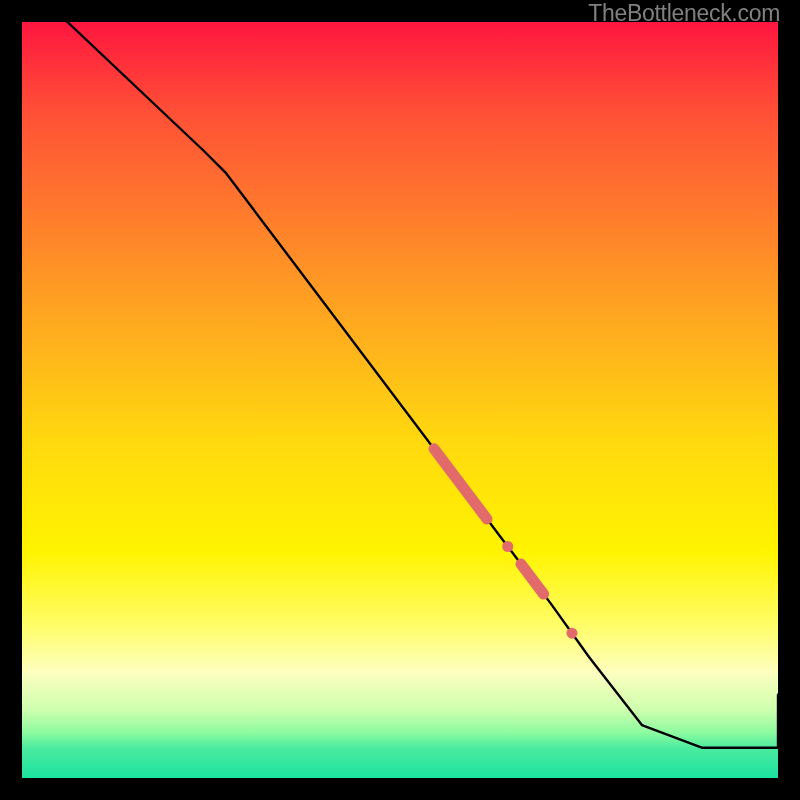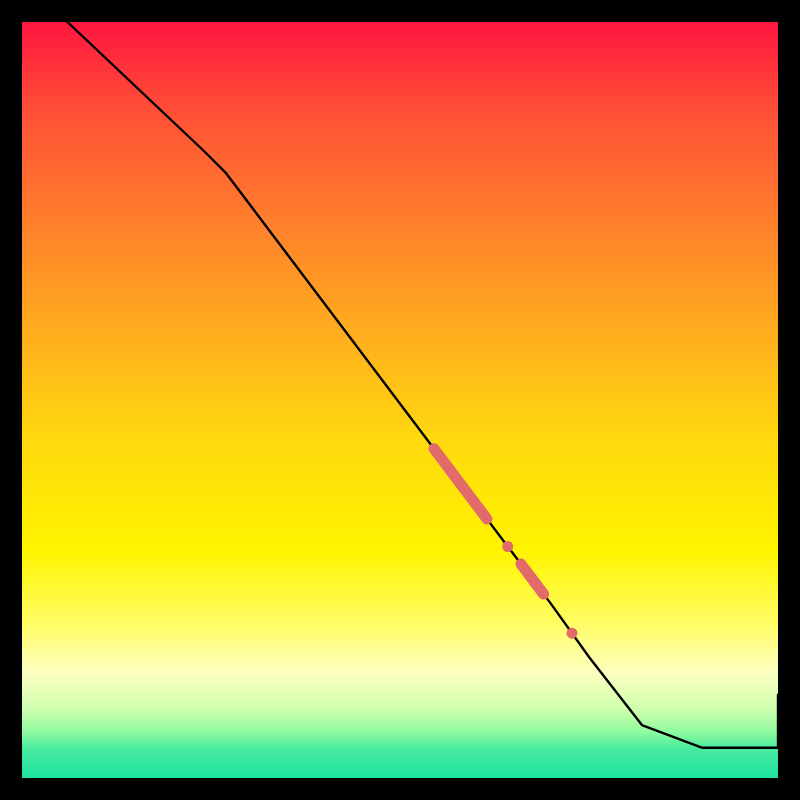--- a/index.html
+++ b/index.html
@@ -67,13 +67,14 @@
       <path id="curve-path" fill="none" stroke="#000000" stroke-width="2.4" stroke-linecap="round" stroke-linejoin="round" d="M0.0 -37.8 L45.4 0.0 L181.4 128.5 L204.1 151.2 L529.2 582.1 L567.0 635.0 L619.9 703.1 L680.4 725.8 L756.0 725.8 L756.0 672.8 "></path>
     </g>
     <g id="marker-group">
         <line x1="412.02000000000004" y1="426.78837209302327" x2="464.94" y2="496.9381395348837" stroke="#e26a6a" stroke-width="11" stroke-linecap="round"></line>
         <circle cx="485.73" cy="524.496976744186" r="5.5" fill="#e26a6a"></circle>
         <line x1="498.96000000000004" y1="542.0344186046511" x2="521.64" y2="572.0986046511628" stroke="#e26a6a" stroke-width="11" stroke-linecap="round"></line>
         <circle cx="549.99" cy="611.2259999999999" r="5.5" fill="#e26a6a"></circle>
       </g>
   </svg>
 
+  <div class="watermark">TheBottleneck.com</div>
 </div>
 
 </body></html>

